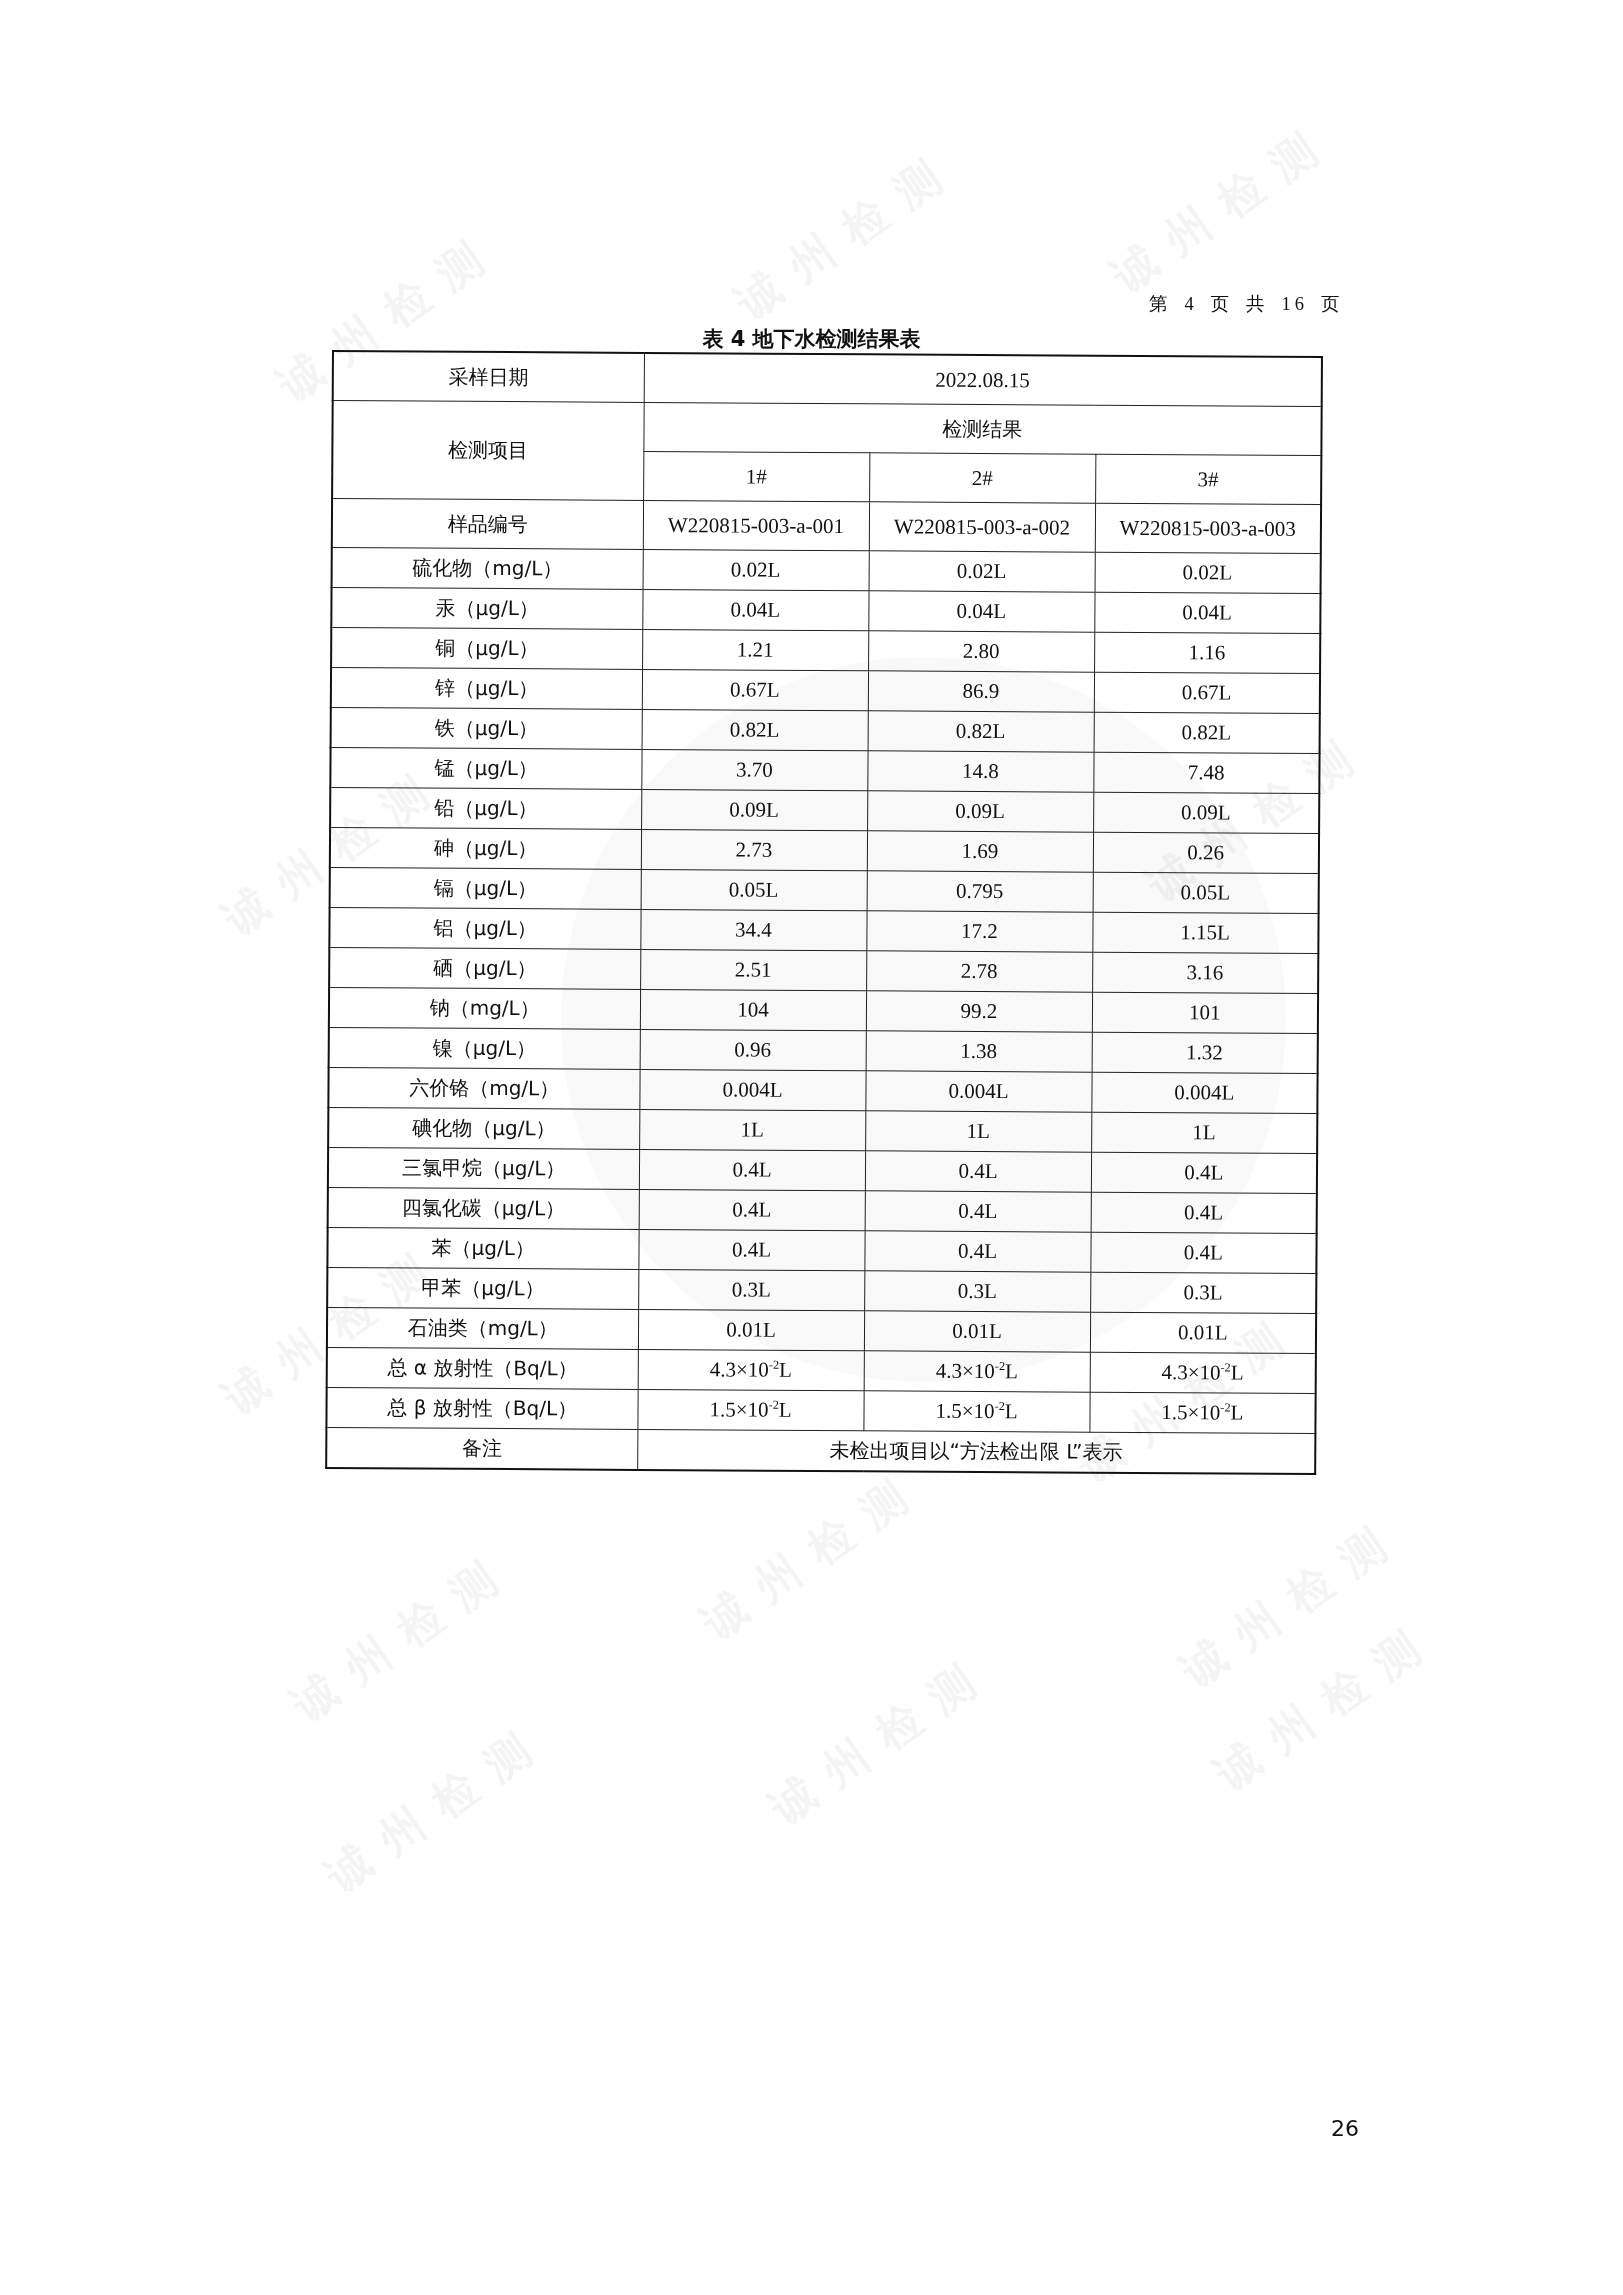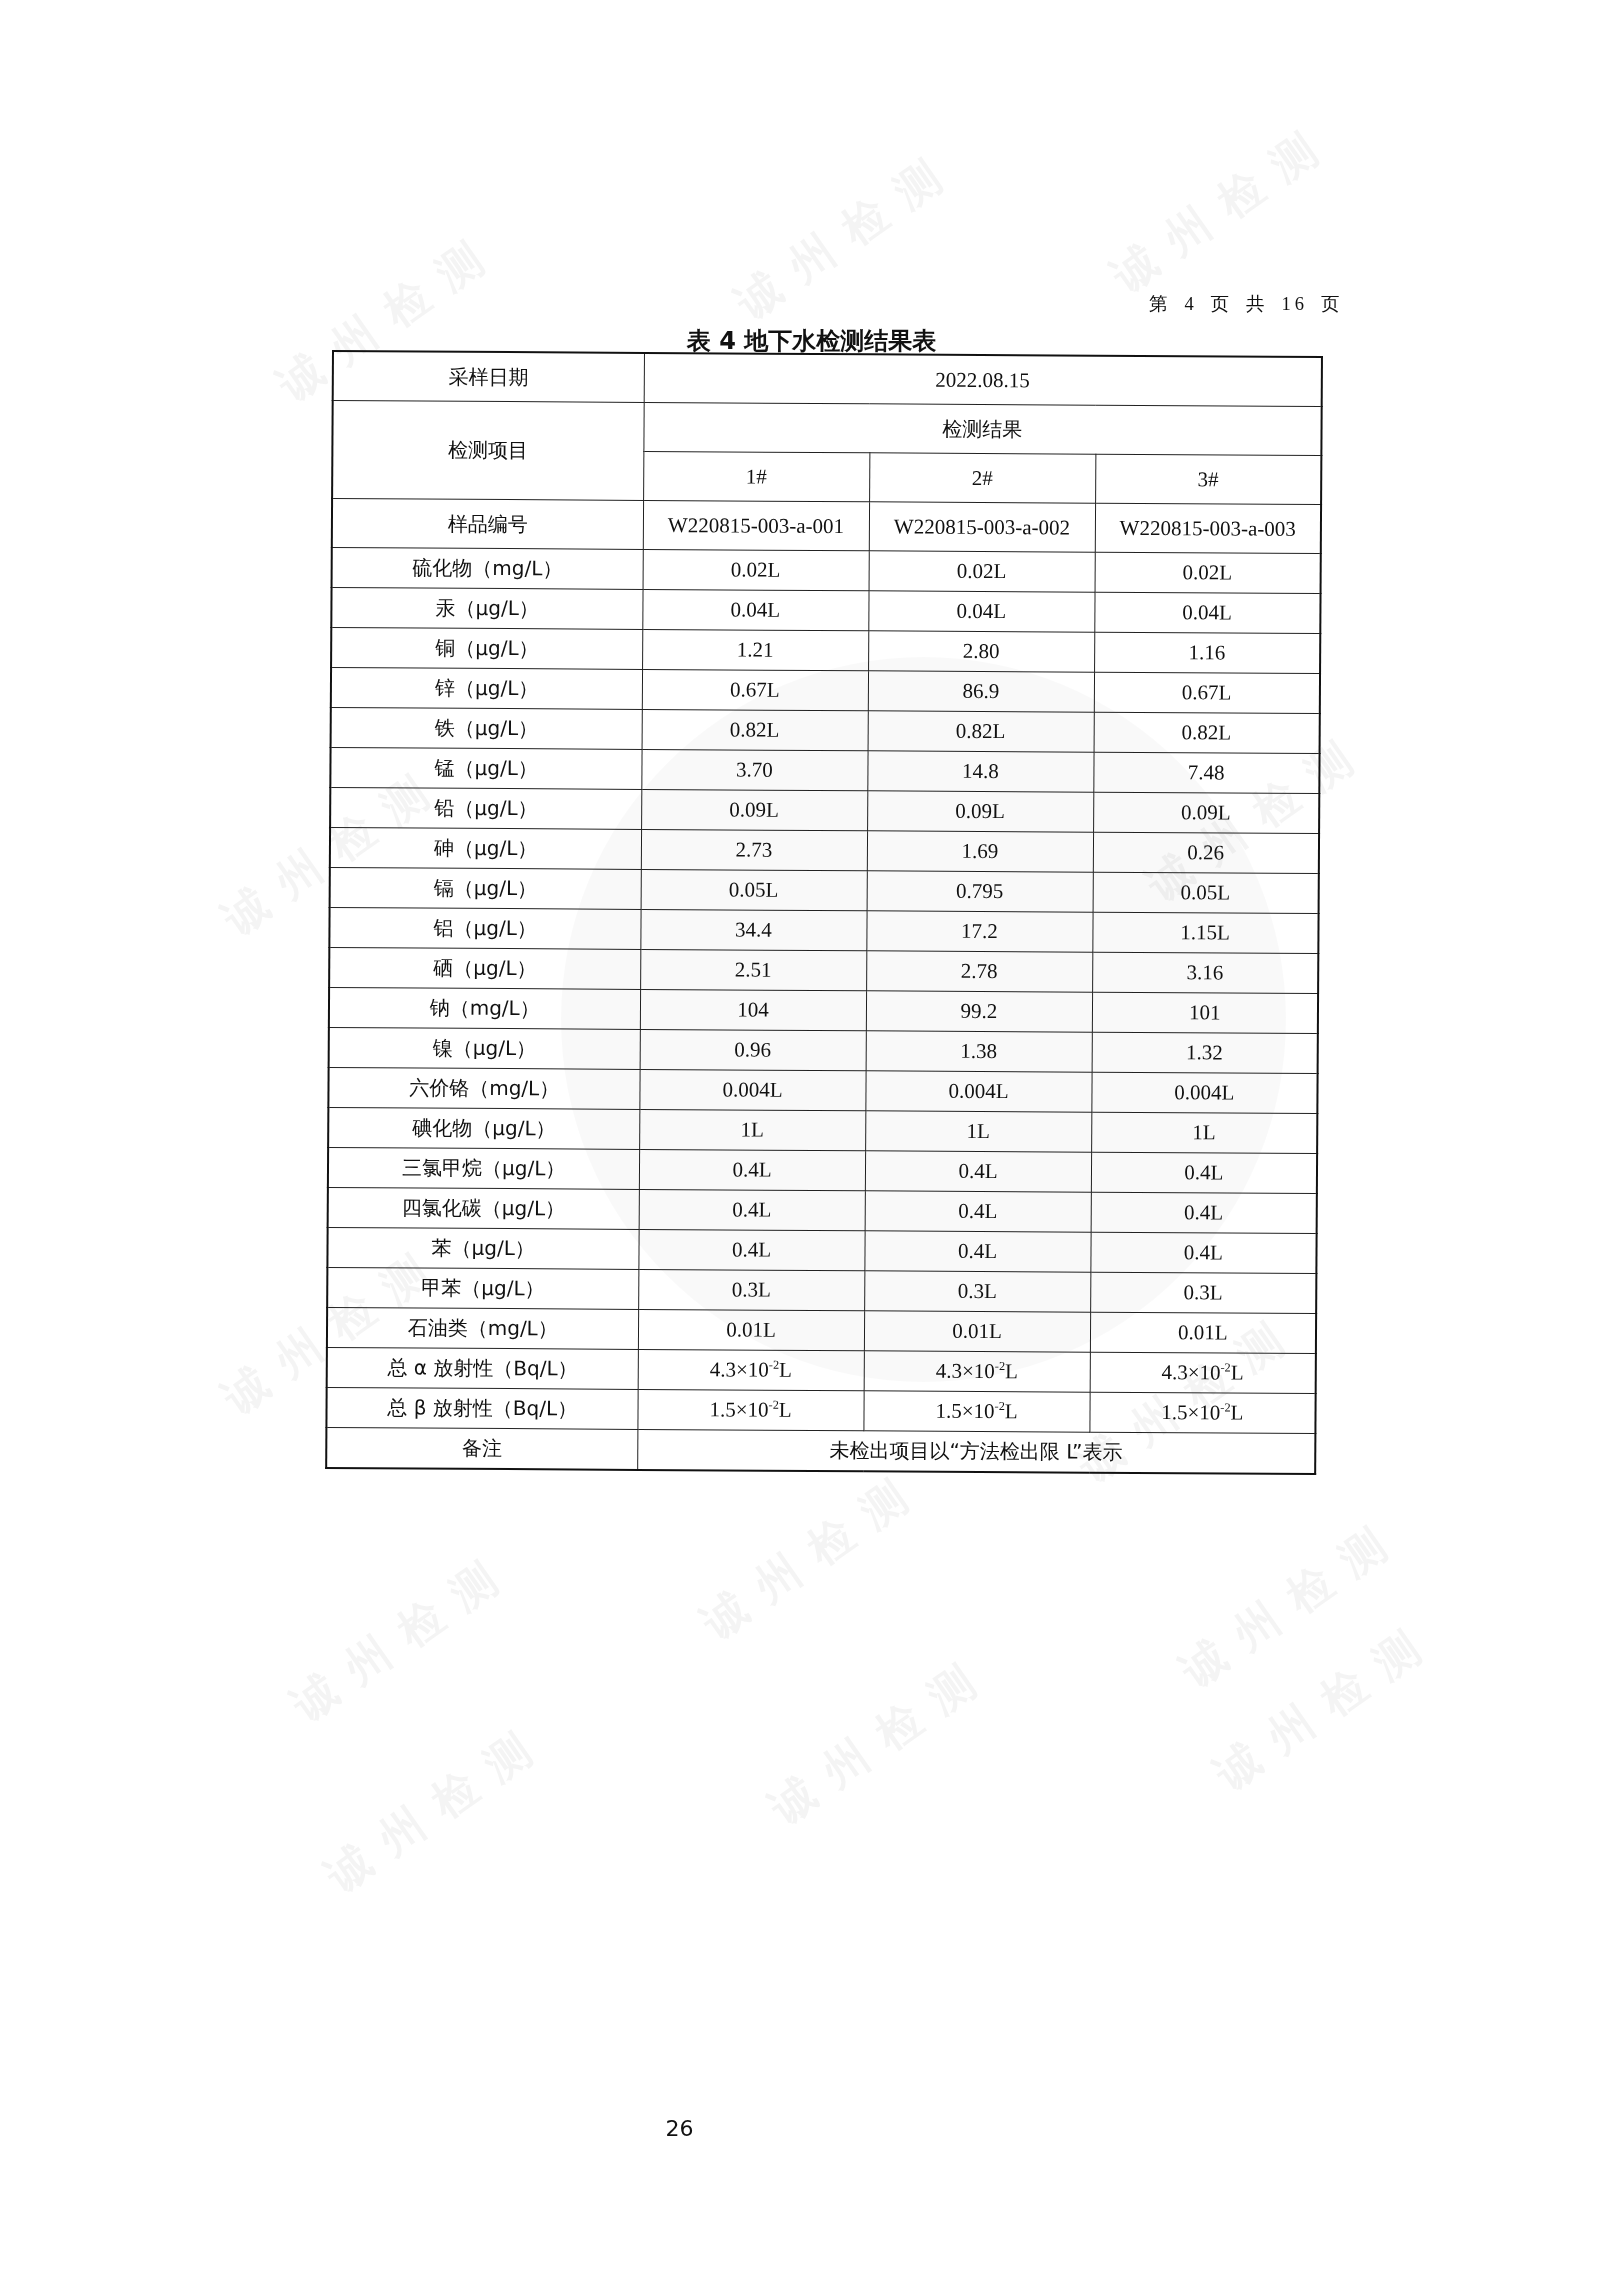--- a/index.html
+++ b/index.html
@@ -1,27 +1,27 @@
 <!DOCTYPE html>
 <html style="font-size:11px"><head>
   <meta charset="utf-8">
   <style>
     html, body { margin: 0; padding: 0; background: #ffffff; }
     body { width: 1623px; height: 2295px; position: relative; overflow: hidden; font-family: "Liberation Serif", "DejaVu Serif", serif; color: #111; }
     .watermark { position: absolute; font-family: "DejaVu Sans", sans-serif; font-size: 44px; color: #000; opacity: 0.04; transform: rotate(-35deg); letter-spacing: 20.5px; font-weight: bold; white-space: nowrap; }
     .seal { position: absolute; left: 561px; top: 657px; width: 725px; height: 725px; border-radius: 50%; background: #000; opacity: 0.025; }
     .page-header { position: absolute; top: 291px; left: 1149px; font-size: 18.5px; letter-spacing: 4.1px; word-spacing: 4.1px; }
-    .table-title { position: absolute; top: 325px; left: 0; width: 1623px; text-align: center; font-size: 24px; font-weight: bold; font-family: "DejaVu Sans", sans-serif; }
+    .table-title { position: absolute; top: 325px; left: 0; width: 1623px; text-align: center; font-size: 21px; font-weight: bold; font-family: "DejaVu Sans", sans-serif; }
     .report-table { position: absolute; left: 332px; top: 350px; width: 988px; border-collapse: collapse; border: 2.7px solid #111; table-layout: fixed; transform: rotate(0.35deg); transform-origin: left top; }
     .report-table td { border: 1.7px solid #222; text-align: center; vertical-align: middle; font-size: 21px; height: 39px; padding: 0; }
     .report-table td.label { font-family: "DejaVu Sans", "Liberation Serif", sans-serif; font-size: 20px; }
     .report-table td.value { font-family: "Liberation Serif", serif; font-size: 21px; }
     .report-table tr.tall td { height: 48px; }
     sup { font-size: 12.3px; }
-    .page-number { position: absolute; top: 2116px; left: 0; width: 1359px; text-align: center; font-family: "DejaVu Sans", sans-serif; font-size: 22px; }
+    .page-number { position: absolute; top: 2116px; left: 0; width: 1359px; text-align: right; font-family: "DejaVu Sans", sans-serif; font-size: 22px; }
   </style>
 </head>
 <body>
 
 <div class="seal"></div>
 <div class="watermark" style="left:260px;top:287px;">诚州检测</div>
 <div class="watermark" style="left:718px;top:205px;">诚州检测</div>
 <div class="watermark" style="left:1094px;top:178px;">诚州检测</div>
 <div class="watermark" style="left:205px;top:821px;">诚州检测</div>
 <div class="watermark" style="left:1129px;top:787px;">诚州检测</div>

